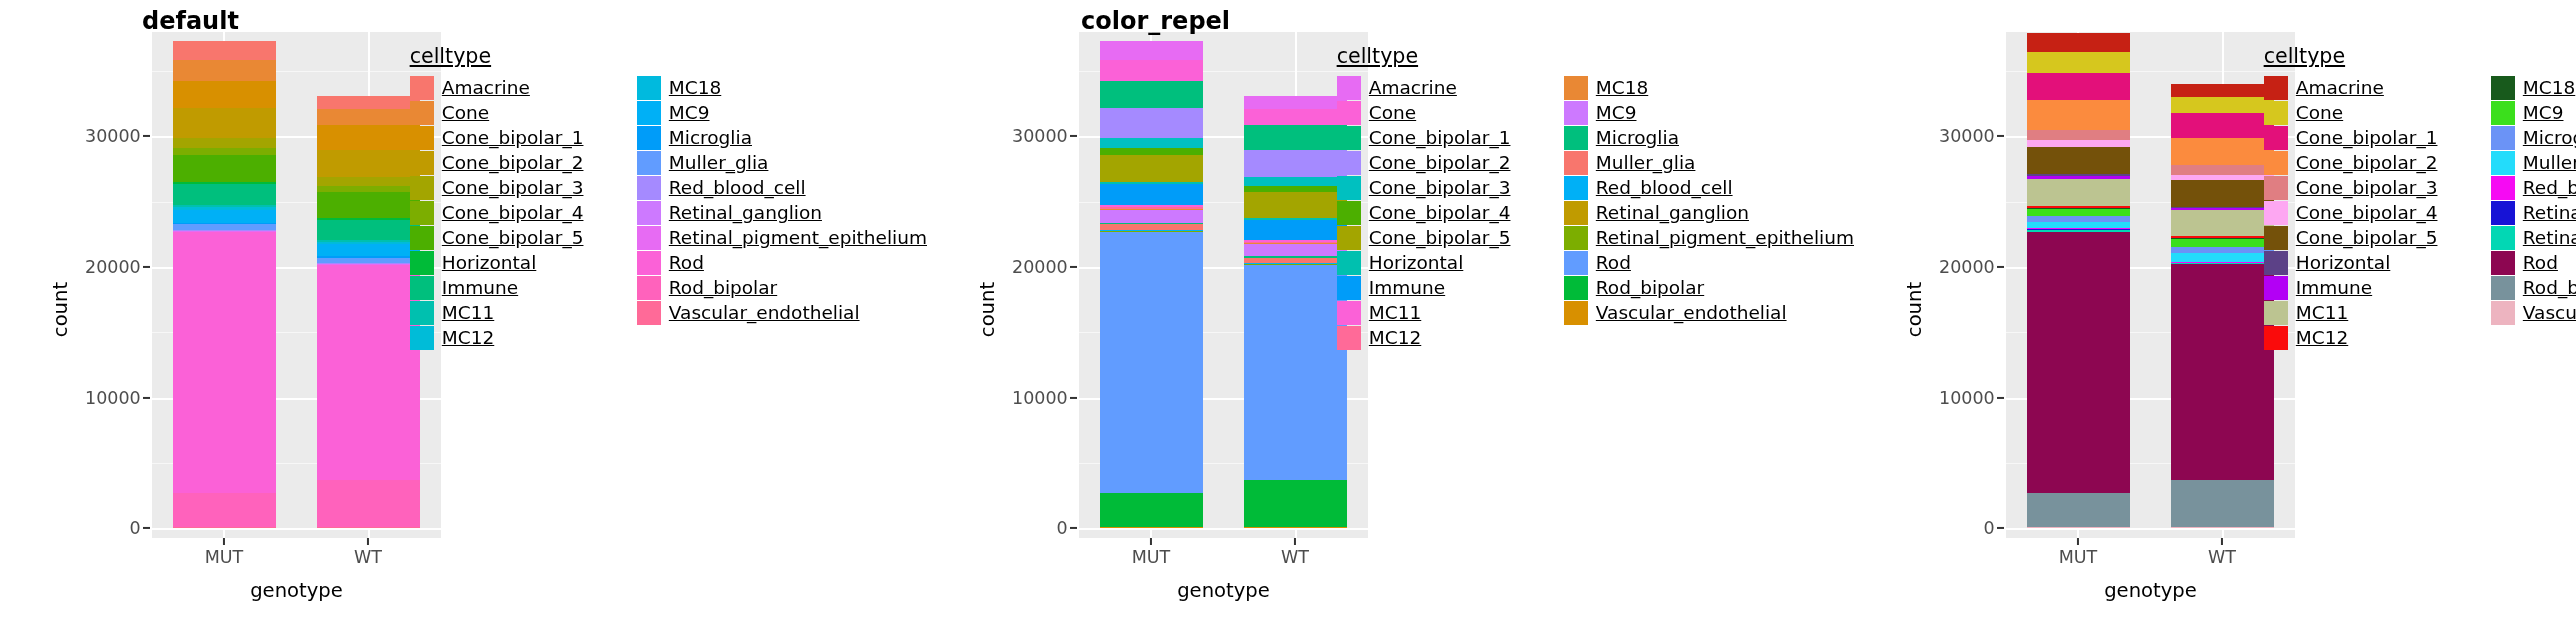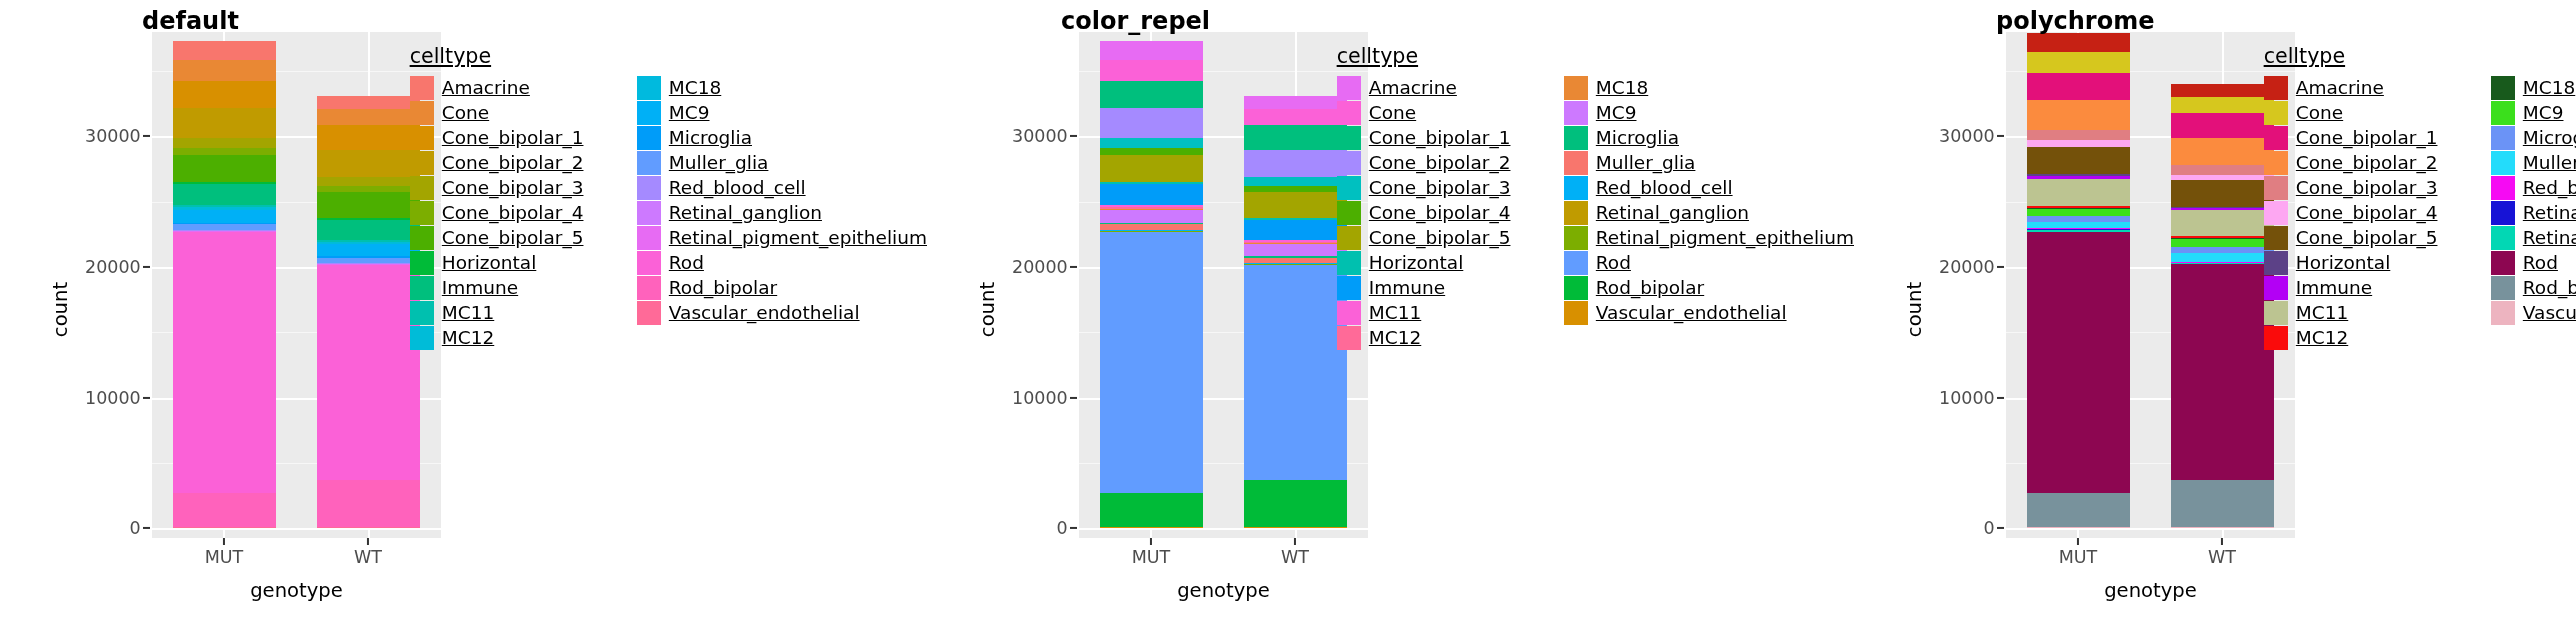--- a/index.html
+++ b/index.html
@@ -232,21 +232,21 @@
             <div class="legend-item">
               <span class="swatch" style="background: rgb(255, 106, 152);"></span>
               <span class="legend-label">Vascular_endothelial</span>
             </div>
           </div>
         </div>
       </div>
     </div>
     <div class="panel" style="width: 927px;">
       <div class="plotblock" style="width: 402px; height: 618px;">
-        <div class="ptitle" style="left: 88px;">color_repel</div>
+        <div class="ptitle" style="left: 108px;">color_repel</div>
         <div class="axis-title-y">
           <span>count</span>
         </div>
         <div class="ticklabels" style="left: 29px;">
           <div class="ticklabel" style="top: 528px;">0</div>
           <div class="tickmark" style="top: 528px;"></div>
           <div class="ticklabel" style="top: 398px;">10000</div>
           <div class="tickmark" style="top: 398px;"></div>
           <div class="ticklabel" style="top: 267px;">20000</div>
           <div class="tickmark" style="top: 267px;"></div>
@@ -408,21 +408,20 @@
             <div class="legend-item">
               <span class="swatch" style="background: rgb(216, 144, 0);"></span>
               <span class="legend-label">Vascular_endothelial</span>
             </div>
           </div>
         </div>
       </div>
     </div>
     <div class="panel" style="width: 927px;">
       <div class="plotblock" style="width: 402px; height: 618px;">
-        <div class="ptitle" style="left: 96px;">polychrome</div>
         <div class="axis-title-y">
           <span>count</span>
         </div>
         <div class="ticklabels" style="left: 29px;">
           <div class="ticklabel" style="top: 528px;">0</div>
           <div class="tickmark" style="top: 528px;"></div>
           <div class="ticklabel" style="top: 398px;">10000</div>
           <div class="tickmark" style="top: 398px;"></div>
           <div class="ticklabel" style="top: 267px;">20000</div>
           <div class="tickmark" style="top: 267px;"></div>

